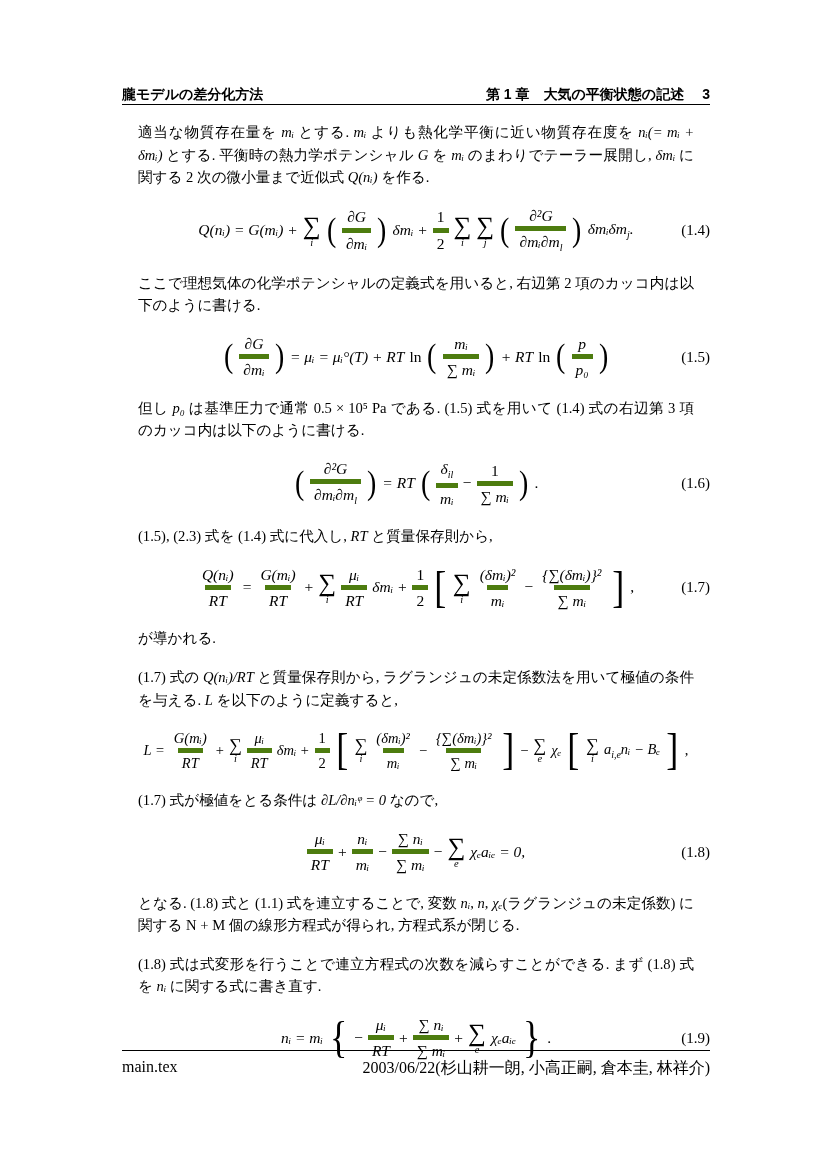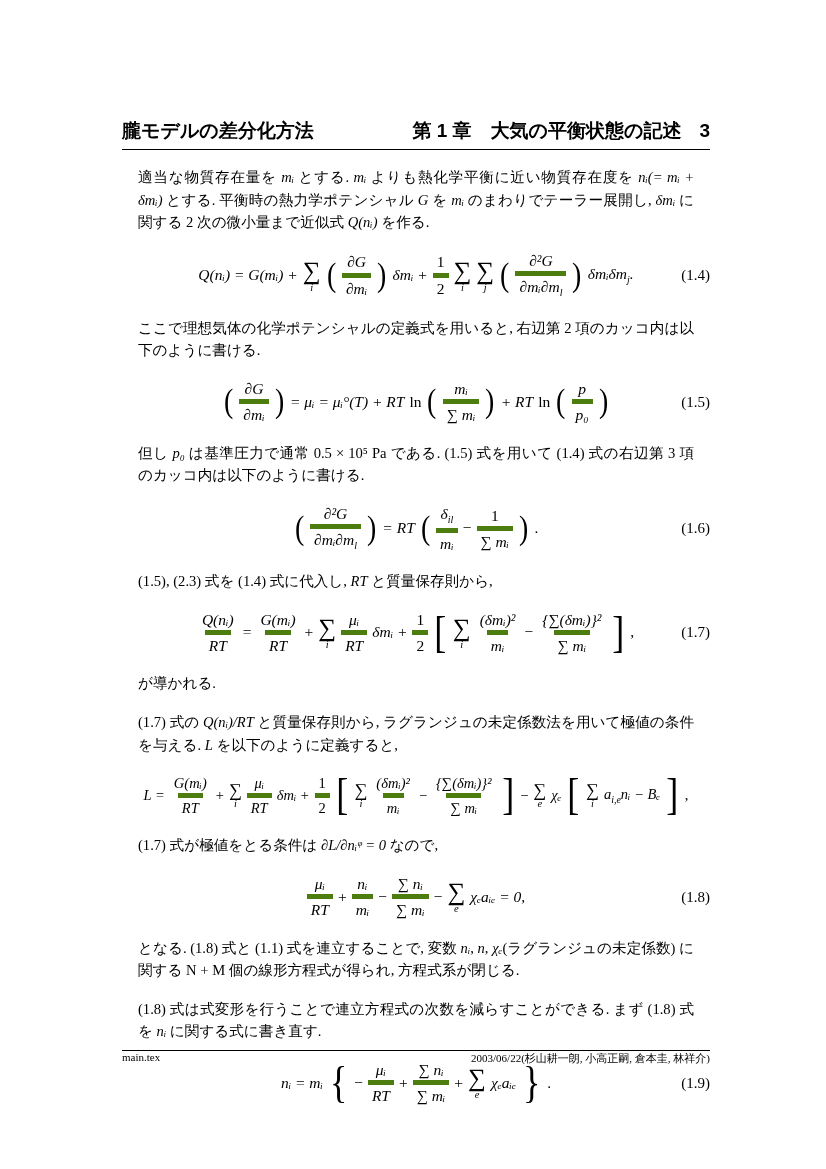--- a/index.html
+++ b/index.html
@@ -10,26 +10,26 @@
     font-family:"Liberation Serif","DejaVu Serif",serif;
     color:#000;
     overflow:hidden;
     margin:0 auto;
   }
   .content{
     position:absolute;left:122px;top:86px;width:588px;
   }
   
   .runhead{
-    display:flex;justify-content:space-between;align-items:flex-end;
+    display:flex;justify-content:space-between;align-items:center;
     font-family:"Liberation Sans","DejaVu Sans",sans-serif;
-    font-weight:bold;font-size:19px;
-    padding-bottom:5px;border-bottom:1.6px solid #000;
-  }
-  .runhead .right{display:flex;gap:18px;align-items:baseline;margin-top:32px;}
+    font-weight:bold;font-size:14px;
+    border-bottom:1.6px solid #000;
+  }
+  .runhead .right{display:flex;gap:18px;align-items:baseline;}
   
   p.body{
     font-size:14.6px;line-height:1.55;text-align:justify;
     margin:16px;
   }
   .m{font-style:italic;}
   
   .eq-row{position:relative;display:flex;justify-content:center;align-items:center;margin:16px 0;min-height:46px;}
   .eq{display:inline-flex;align-items:center;gap:5px;font-size:15.5px;font-style:italic;white-space:pre;}
   .eq .rm{font-style:normal;}
@@ -43,21 +43,21 @@
   .bd{font-style:normal;line-height:.85;transform:scaleX(.82);}
   .bd1{font-size:34px;}
   .bd2{font-size:44px;}
   .eqno{position:absolute;right:0;top:50%;transform:translateY(-50%);font-style:normal;font-size:15px;}
   .eq sub{font-size:10px;font-style:italic;}
   
   .footer{
     position:absolute;left:122px;top:1050px;width:588px;
     border-top:1.1px solid #000;
     display:flex;justify-content:space-between;
-    font-size:11px;
+    padding-top:7px;font-size:16px;
   }
   
   .mt-first{margin-top:32px;}
   .mt-p{margin-top:20px;}
   .mt-s{margin-top:14px;}
 </style>
 </head>
 <body>
 
 <div class="page">

